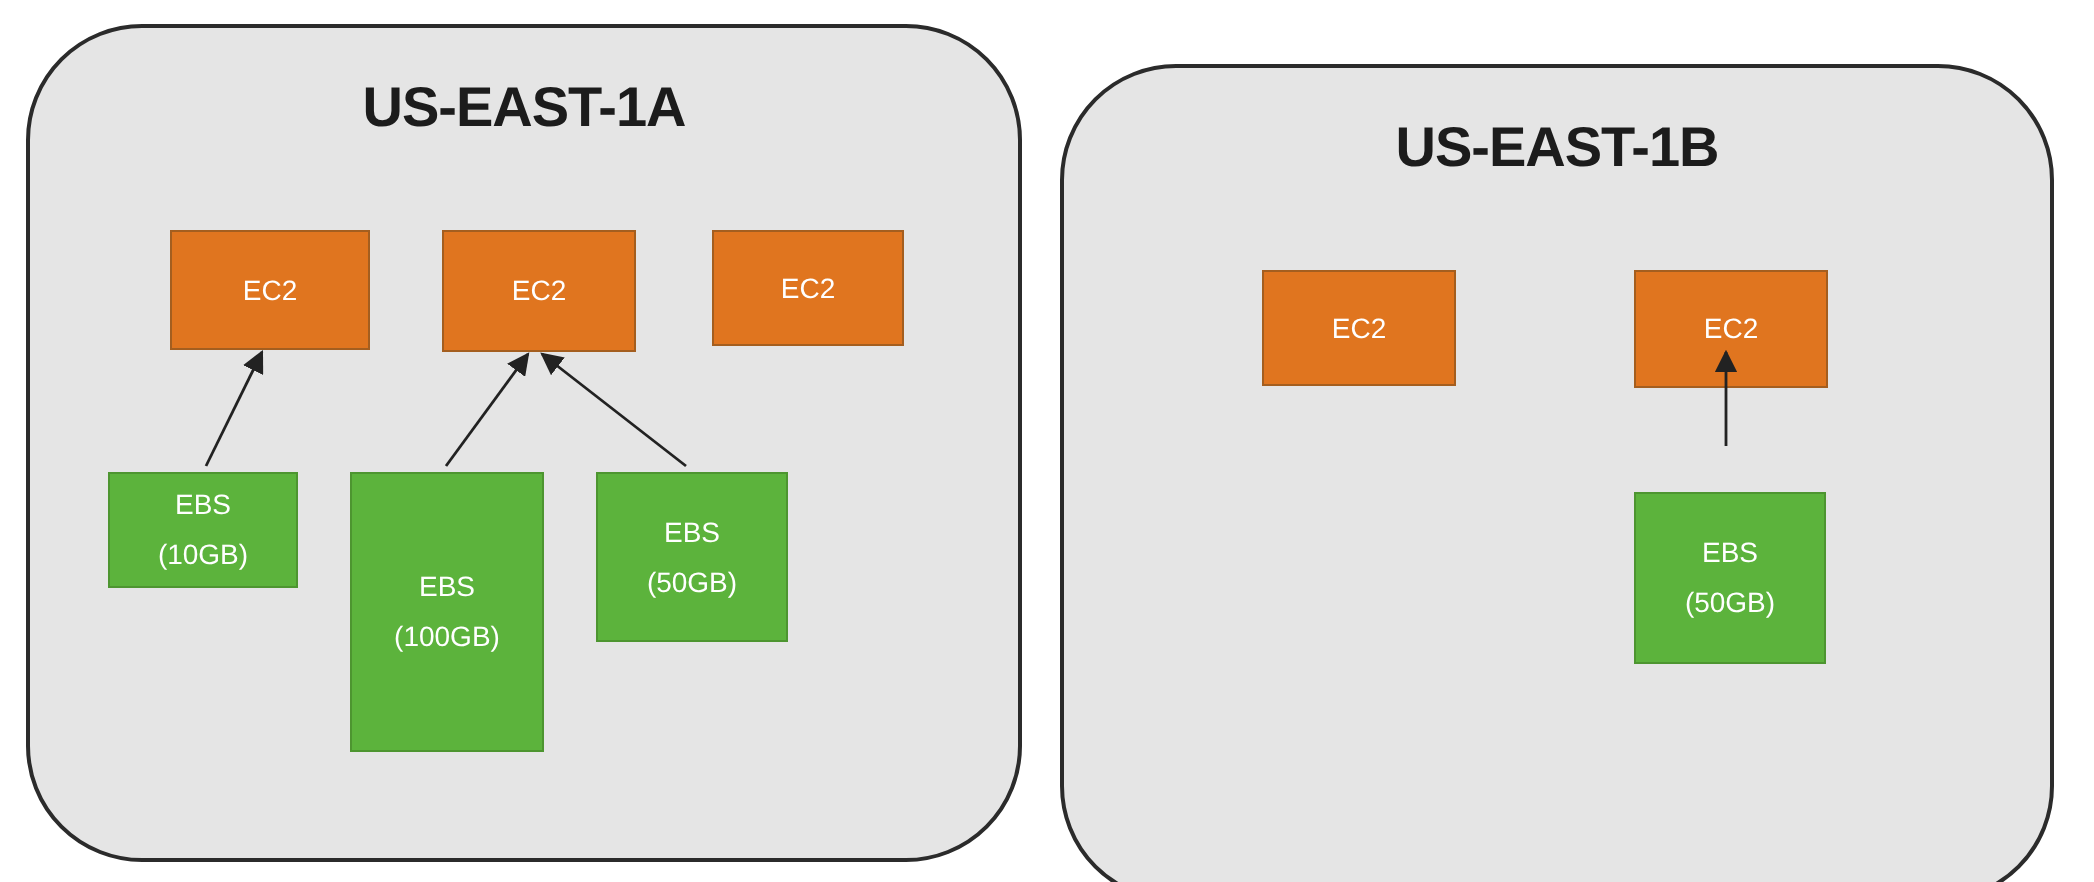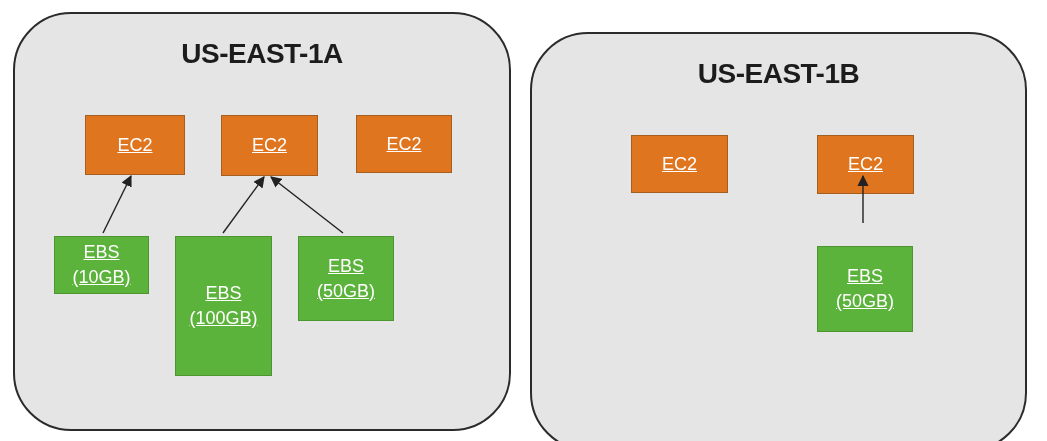--- a/index.html
+++ b/index.html
@@ -37,25 +37,24 @@
     letter-spacing: -0.5px;
     color: #1c1c1c;
   }
   .node {
     position: absolute;
     display: flex;
     flex-direction: column;
     align-items: center;
     justify-content: center;
     color: #ffffff;
-    font-size: 18px;
+    font-size: 14px;
     line-height: 25px;
     box-sizing: border-box;
     text-align: left;
-    text-decoration: underline;
   }
   .ec2 {
     background: var(--ec2, #E0751F);
     border: 1px solid rgba(92, 66, 30, 0.45);
   }
   .ebs {
     background: var(--ebs, #5CB33C);
     border: 1px solid rgba(49, 94, 26, 0.35);
   }
   

